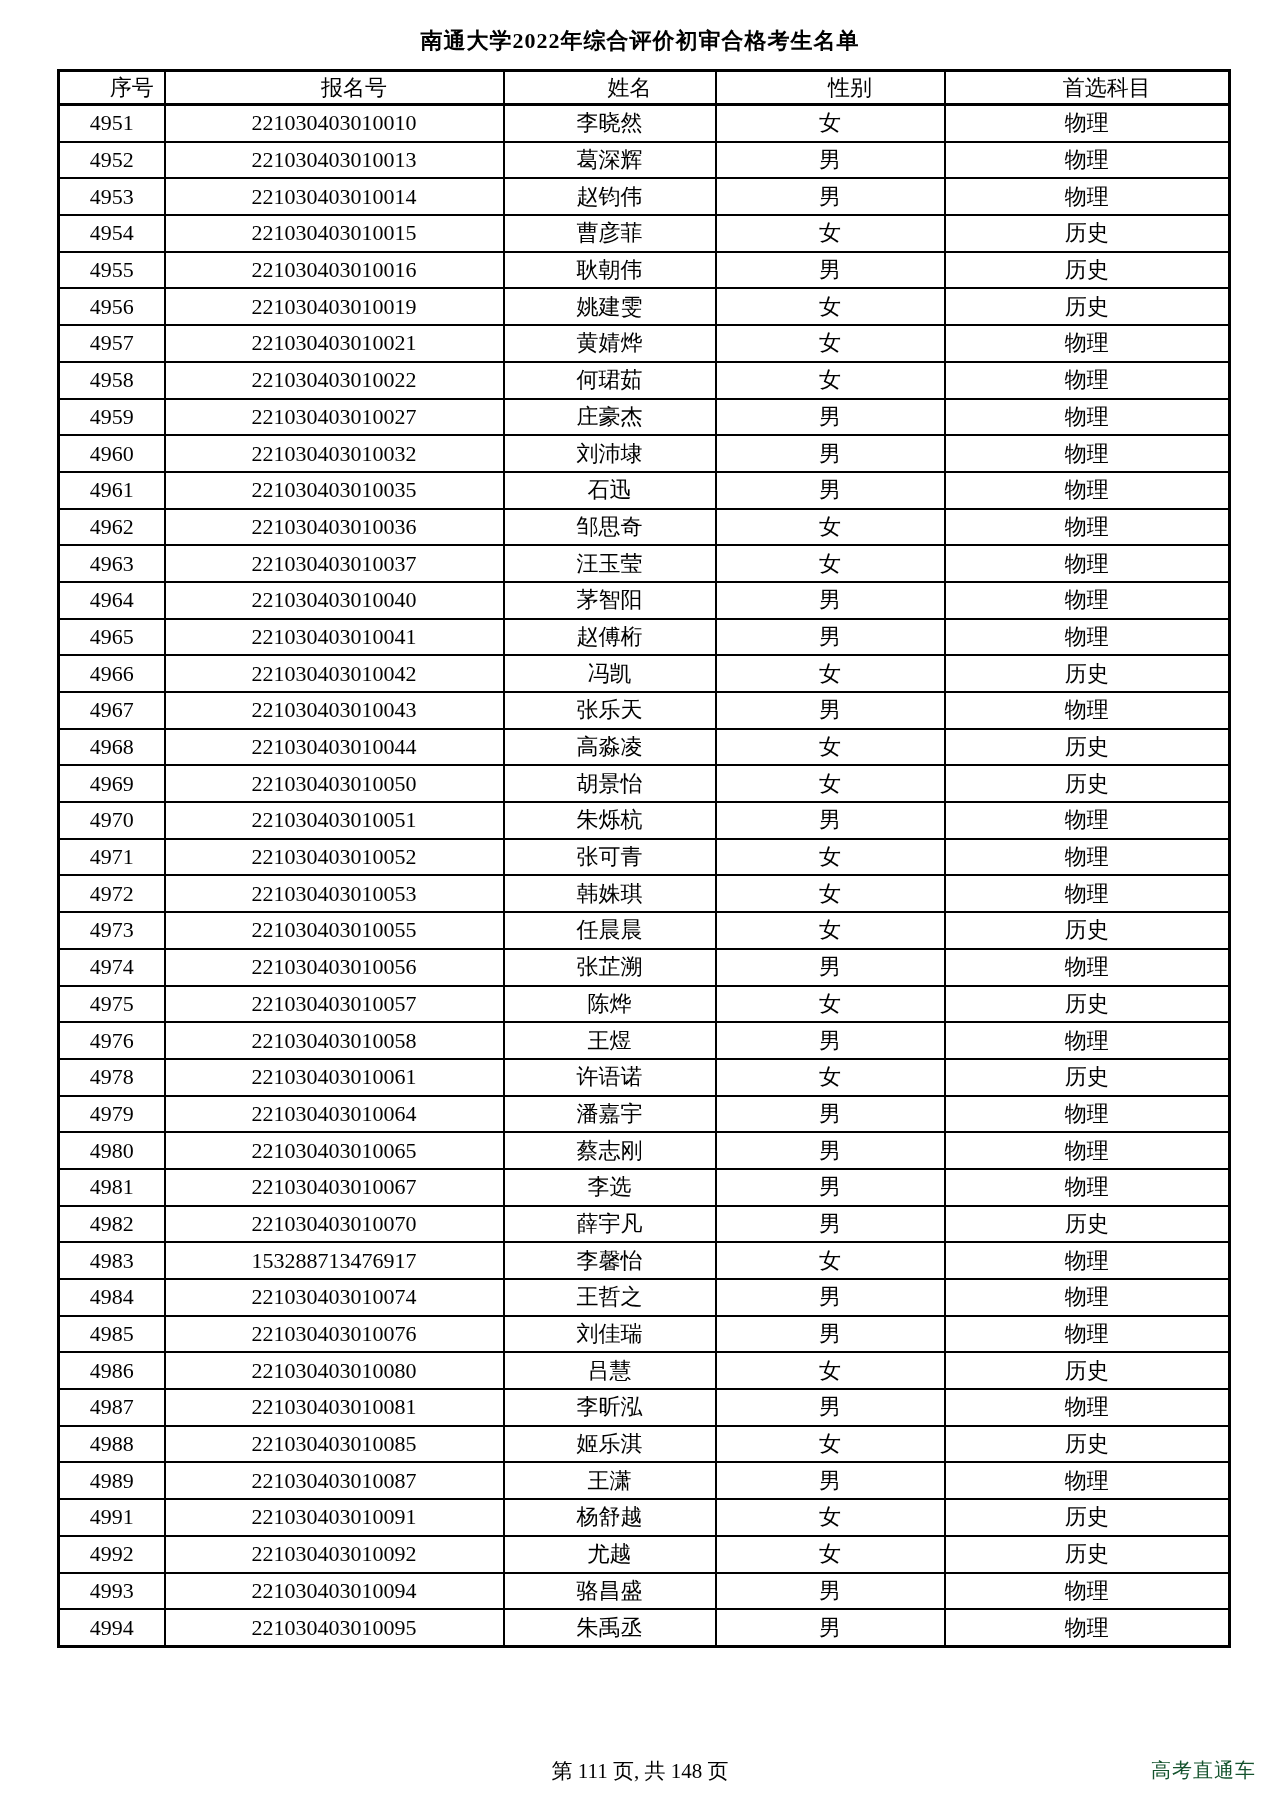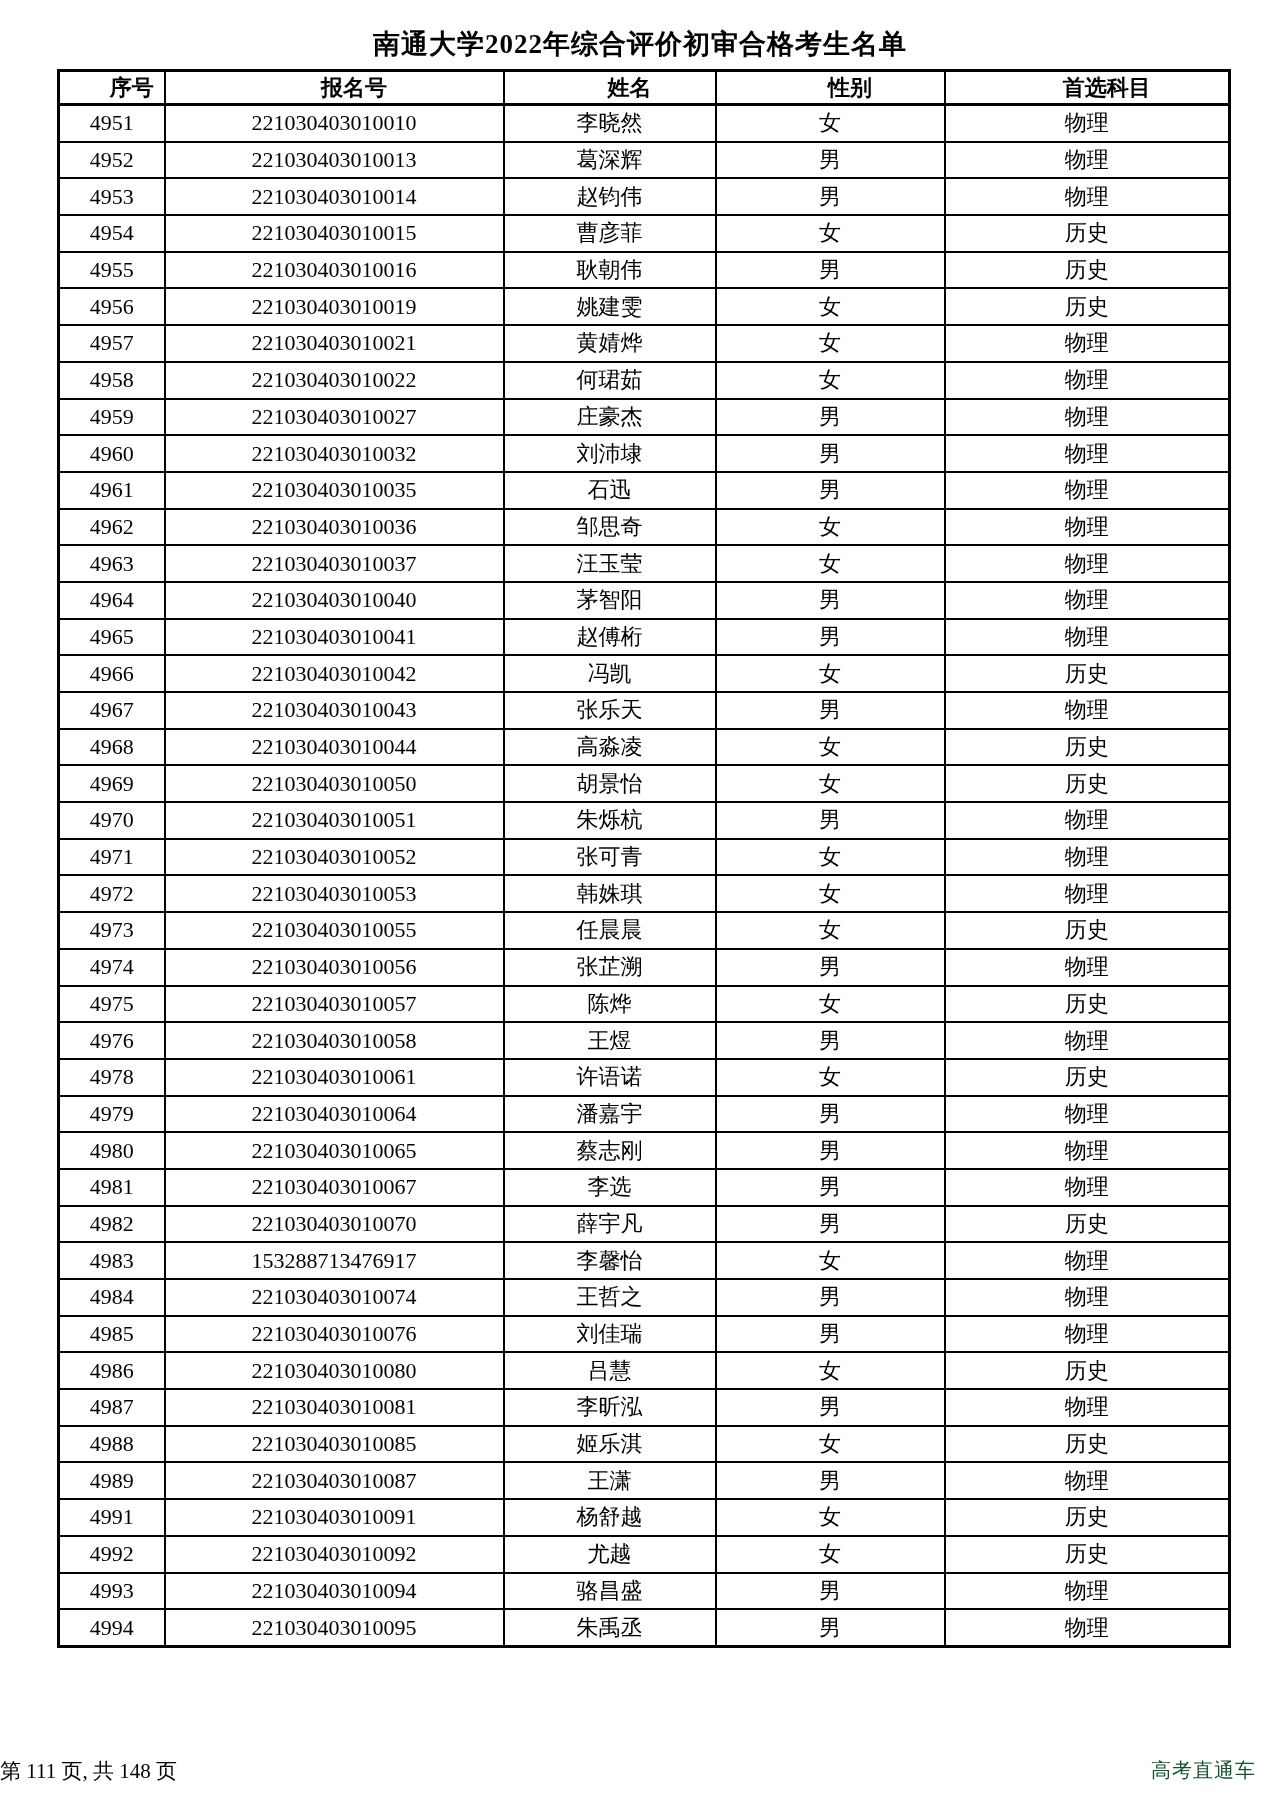--- a/index.html
+++ b/index.html
@@ -5,42 +5,42 @@
   html,body{margin:0;padding:0;background:#ffffff;}
   body{
     position:relative;
     width:1280px;height:1810px;
     font-family:"Liberation Serif","DejaVu Serif",serif;
     color:#000;
   }
   .page-title{
     position:absolute;top:26px;left:0;width:1280px;
     text-align:center;
-    font-size:27px;font-weight:bold;letter-spacing:1px;
+    font-size:22px;font-weight:bold;letter-spacing:1px;
   }
   table.roster{
     position:absolute;top:69px;left:57px;width:1171px;
     border-collapse:collapse;table-layout:fixed;
     border:3px solid #000;
   }
   table.roster th,table.roster td{
     border:2px solid #000;
     text-align:center;vertical-align:middle;
     padding:0;overflow:hidden;white-space:nowrap;
     font-size:22px;line-height:1;
   }
   table.roster th{
-    height:31px;font-weight:bold;
+    height:31px;font-weight:normal;
     border-bottom-width:3px;
     padding-left:40px;
   }
   table.roster td{height:34.7px;}
   .page-footer{
     position:absolute;top:1757px;left:0;width:1280px;
-    font-size:21px;
+    text-align:center;font-size:21px;
   }
   .watermark{
     position:absolute;top:1757px;right:24px;
     font-size:20px;color:#14532d;letter-spacing:1px;
   }
 </style>
 </head>
 <body>
 
 <div class="page-title">南通大学2022年综合评价初审合格考生名单</div>

